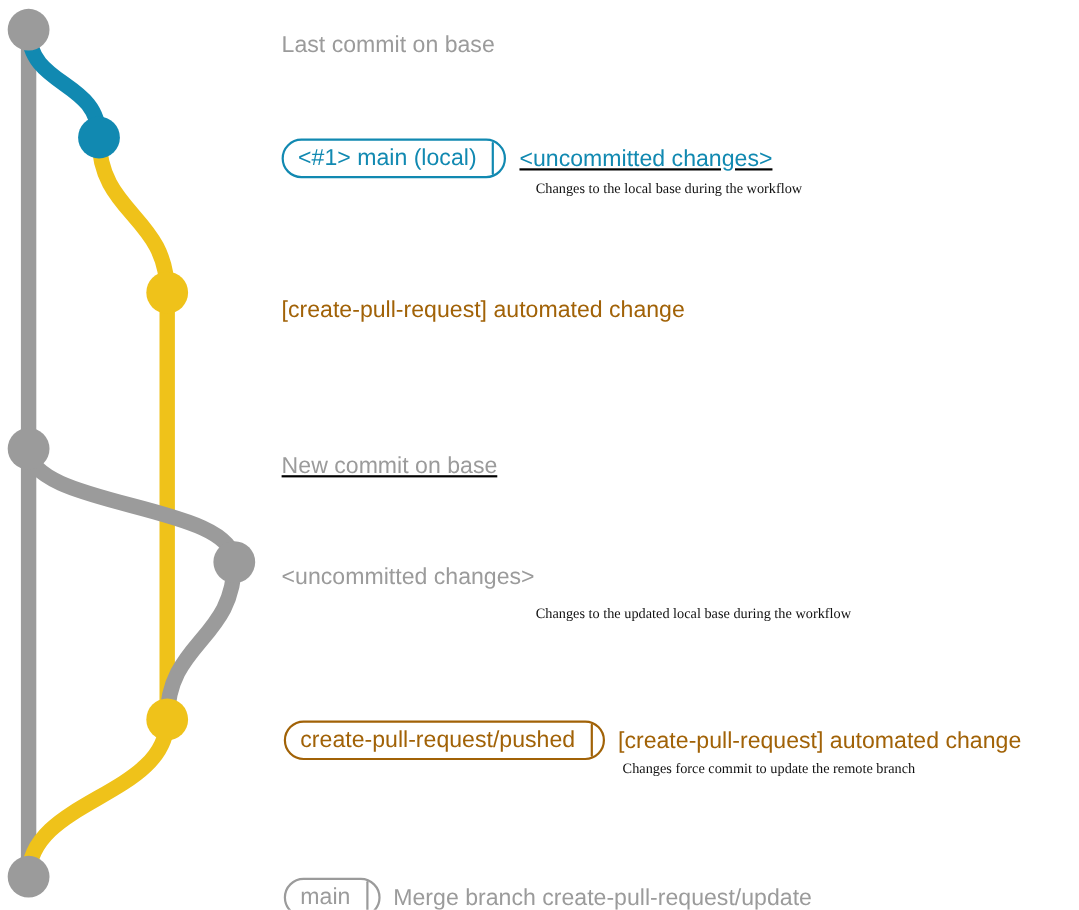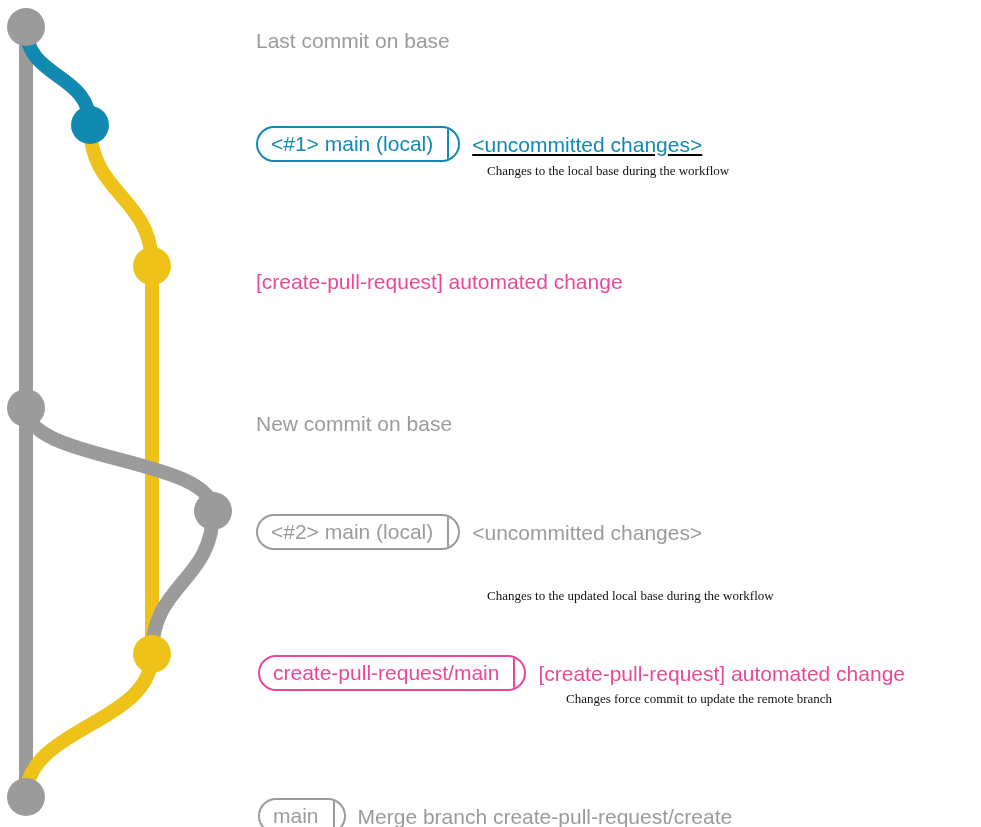--- a/index.html
+++ b/index.html
@@ -77,21 +77,21 @@
   .detail {
     position: absolute;
     font-family: "Liberation Serif", serif;
     font-size: 13px;
     color: #111111;
     white-space: nowrap;
   }
 
   
   .c-blue   { color: #1189b1; }
-  .c-yellow { color: #ec4899; }
+  .c-yellow { color: #a16207; }
   .c-gray   { color: #9b9b9b; }
 </style>
 </head>
 <body>
 
 <svg id="graph-svg" viewBox="0 0 981 827" xmlns="http://www.w3.org/2000/svg">
 
   <path d="M26,27 L26,408" stroke="#9b9b9b" stroke-width="14" fill="none" stroke-linecap="round"></path>
 
   <path d="M26,408 L26,797" stroke="#9b9b9b" stroke-width="14" fill="none" stroke-linecap="round"></path>
@@ -128,40 +128,37 @@
       <span class="badge-text">&lt;#1&gt; main (local)</span>
     </span>
     <span class="subject c-blue">&lt;uncommitted changes&gt;</span>
   </div>
   <div class="detail" style="left:487px; top:147px;">Changes to the local base during the workflow</div>
 
   <div class="row" style="left:256px; top:255px;">
     <span class="subject c-yellow">[create-pull-request] automated change</span>
   </div>
 
-  <div class="row" style="left:256px; top:397px;">
+  <div class="row" style="left:256px; top:397px;text-decoration:underline;">
     <span class="subject c-gray">New commit on base</span>
   </div>
 
   <div class="row" style="left:256px; top:498px;">
-    <span class="badge c-gray">
-      <span class="badge-text">&lt;#2&gt; main (local)</span>
-    </span>
     <span class="subject c-gray">&lt;uncommitted changes&gt;</span>
   </div>
-  <div class="detail" style="left:487px; top:534px;margin-top:38px;">Changes to the updated local base during the workflow</div>
+  <div class="detail" style="left:487px; top:534px;">Changes to the updated local base during the workflow</div>
 
   <div class="row" style="left:258px; top:639px;">
     <span class="badge c-yellow">
-      <span class="badge-text">create-pull-request/main</span>
+      <span class="badge-text">create-pull-request/pushed</span>
     </span>
     <span class="subject c-yellow">[create-pull-request] automated change</span>
   </div>
   <div class="detail" style="left:566px; top:675px;">Changes force commit to update the remote branch</div>
 
   <div class="row" style="left:258px; top:782px;">
     <span class="badge c-gray">
       <span class="badge-text">main</span>
     </span>
-    <span class="subject c-gray">Merge branch create-pull-request/create</span>
+    <span class="subject c-gray">Merge branch create-pull-request/update</span>
   </div>
 
 </div>
 
 </body></html>

